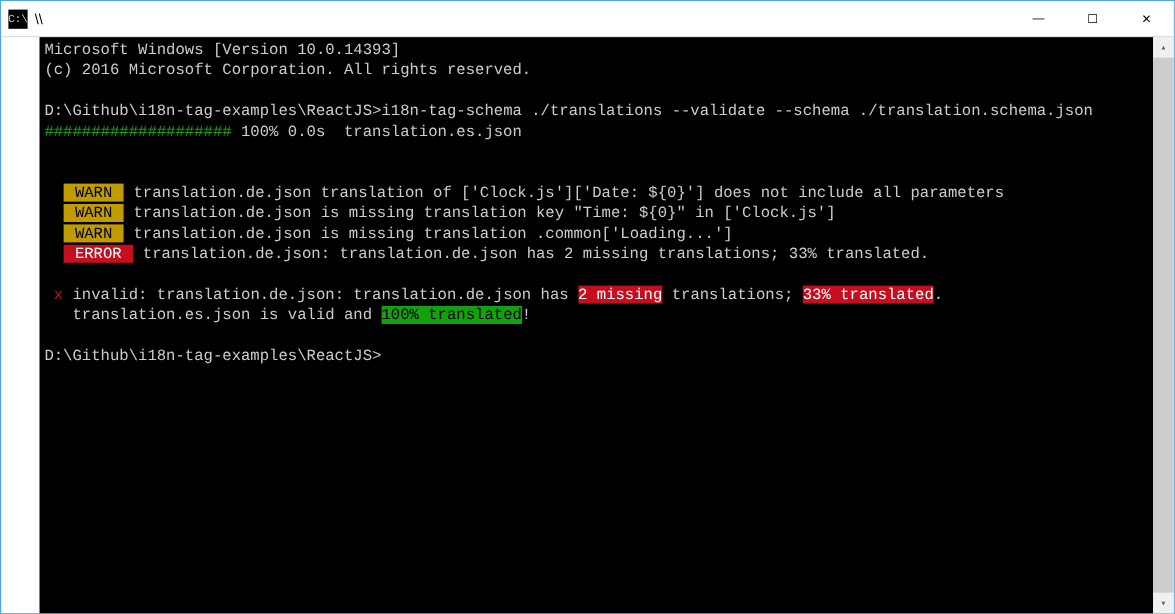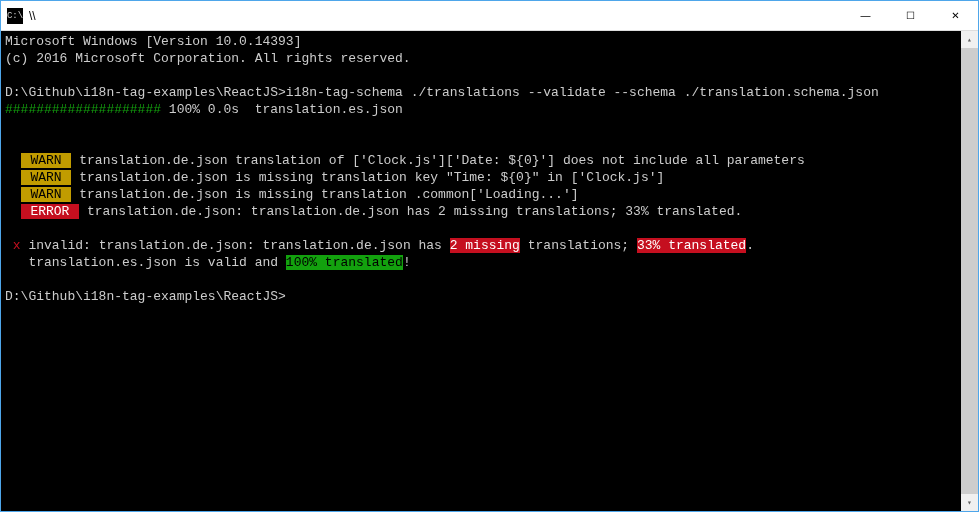--- a/index.html
+++ b/index.html
@@ -56,20 +56,21 @@
   font-family: 'Segoe UI', sans-serif;
   font-size: 10px;
   color: #000;
   cursor: pointer;
 }
 .terminal-wrap {
   flex: 1;
   background: #84cc16;
   display: flex;
   position: relative;
+  margin-left: 32px;
 }
 .terminal {
   flex: 1;
   background: #000;
   color: #ccc;
   font-size: 13px;
   line-height: 17px;
   padding: 2px 4px;
   white-space: pre;
   overflow: hidden;

